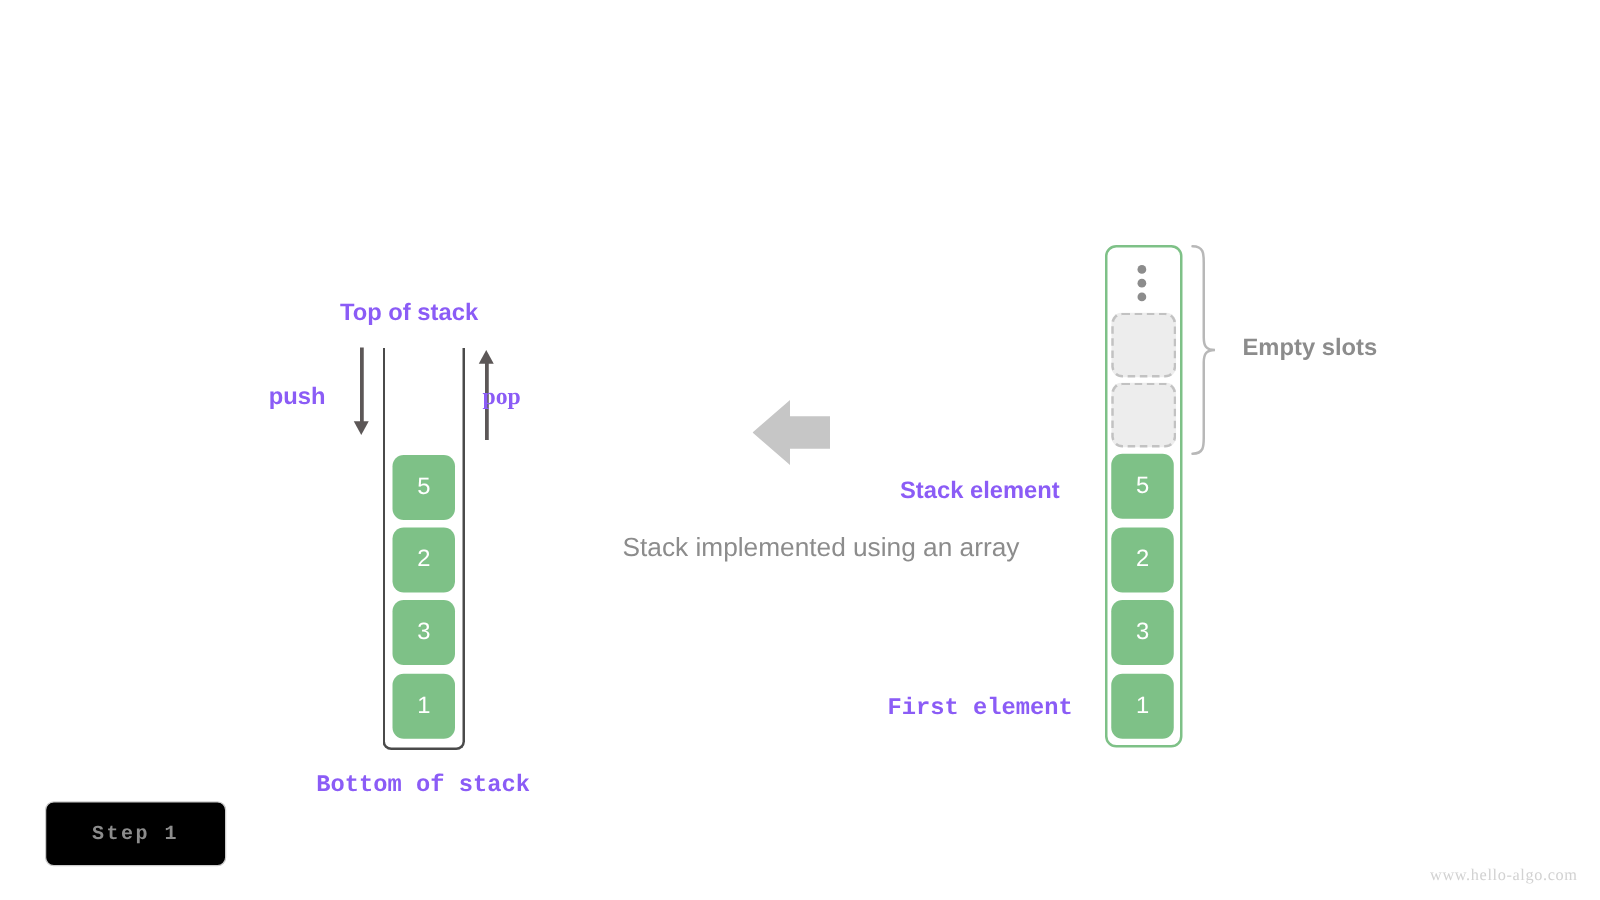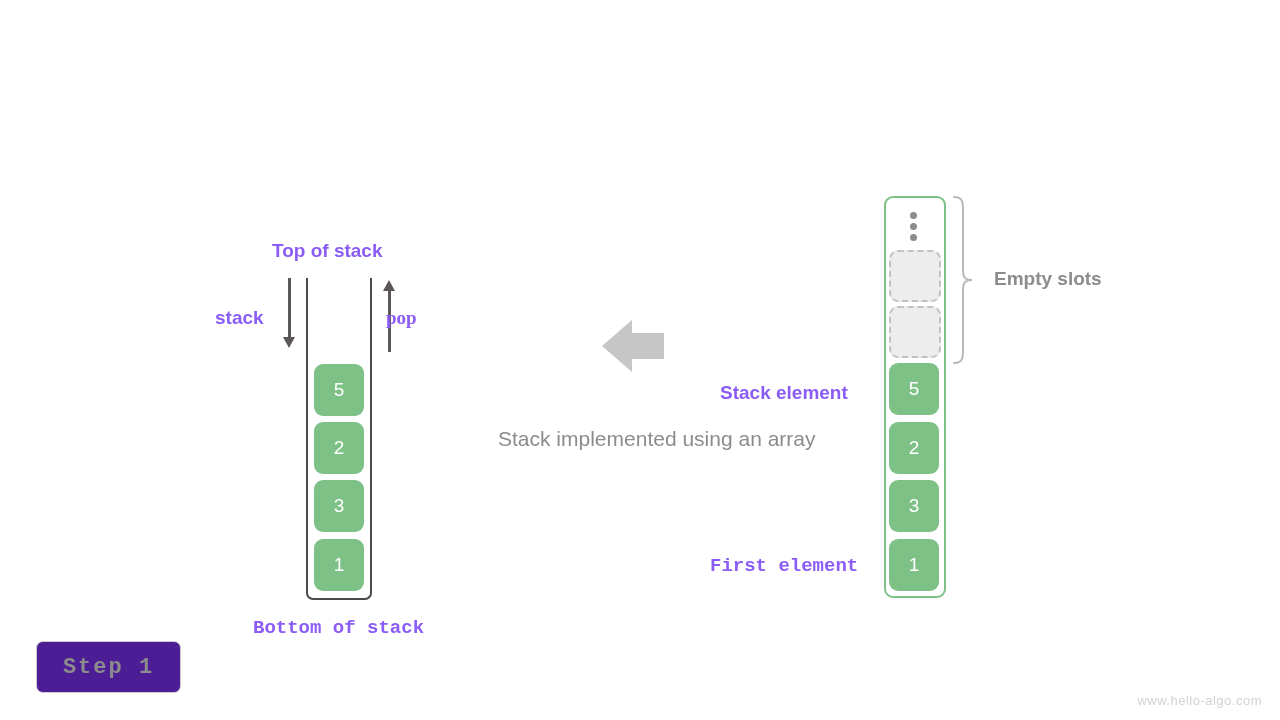--- a/index.html
+++ b/index.html
@@ -147,51 +147,51 @@
 
   
   #step-badge {
     left: 36px;
     top: 641px;
     width: 145px;
     height: 52px;
     box-sizing: border-box;
     border: 1px solid #cccccc;
     border-radius: 7px;
-    background: #4c1d95;
+    background: #000000;
     display: flex;
     align-items: center;
     justify-content: center;
     font-family: "Liberation Mono", monospace;
     font-weight: bold;
-    font-size: 22px;
+    font-size: 16px;
     letter-spacing: 2px;
     color: #8c8c8c;
   }
 
   
   #watermark {
     right: 18px;
     bottom: 12px;
-    font-family: Liberation Sans, sans-serif;
+    font-family: Liberation Serif, serif;
     font-size: 13px;
     color: #d2d2d2;
     letter-spacing: 0.5px;
   }
 </style>
 </head>
 <body>
 
 <div class="abs label-bold" style="left:272px; top:240px;">Top of stack</div>
 
 <div class="abs">
   <div class="arrow-line" style="left:288px; top:278px; height:62px;"></div>
   <div class="arrow-head down" style="left:283px; top:337px;"></div>
 </div>
-<div class="abs label-bold" style="left:215px; top:307px;">stack</div>
+<div class="abs label-bold" style="left:215px; top:307px;">push</div>
 
 <div class="abs">
   <div class="arrow-line" style="left:388px; top:290px; height:62px;"></div>
   <div class="arrow-head up" style="left:383px; top:280px;"></div>
 </div>
 <div class="abs label-bold" style="left:386px; top:307px;font-family:Liberation Serif, serif;">pop</div>
 
 <div class="abs" id="stack-container"></div>
 
 <div class="block" style="left:314px; top:364px;">5</div>

